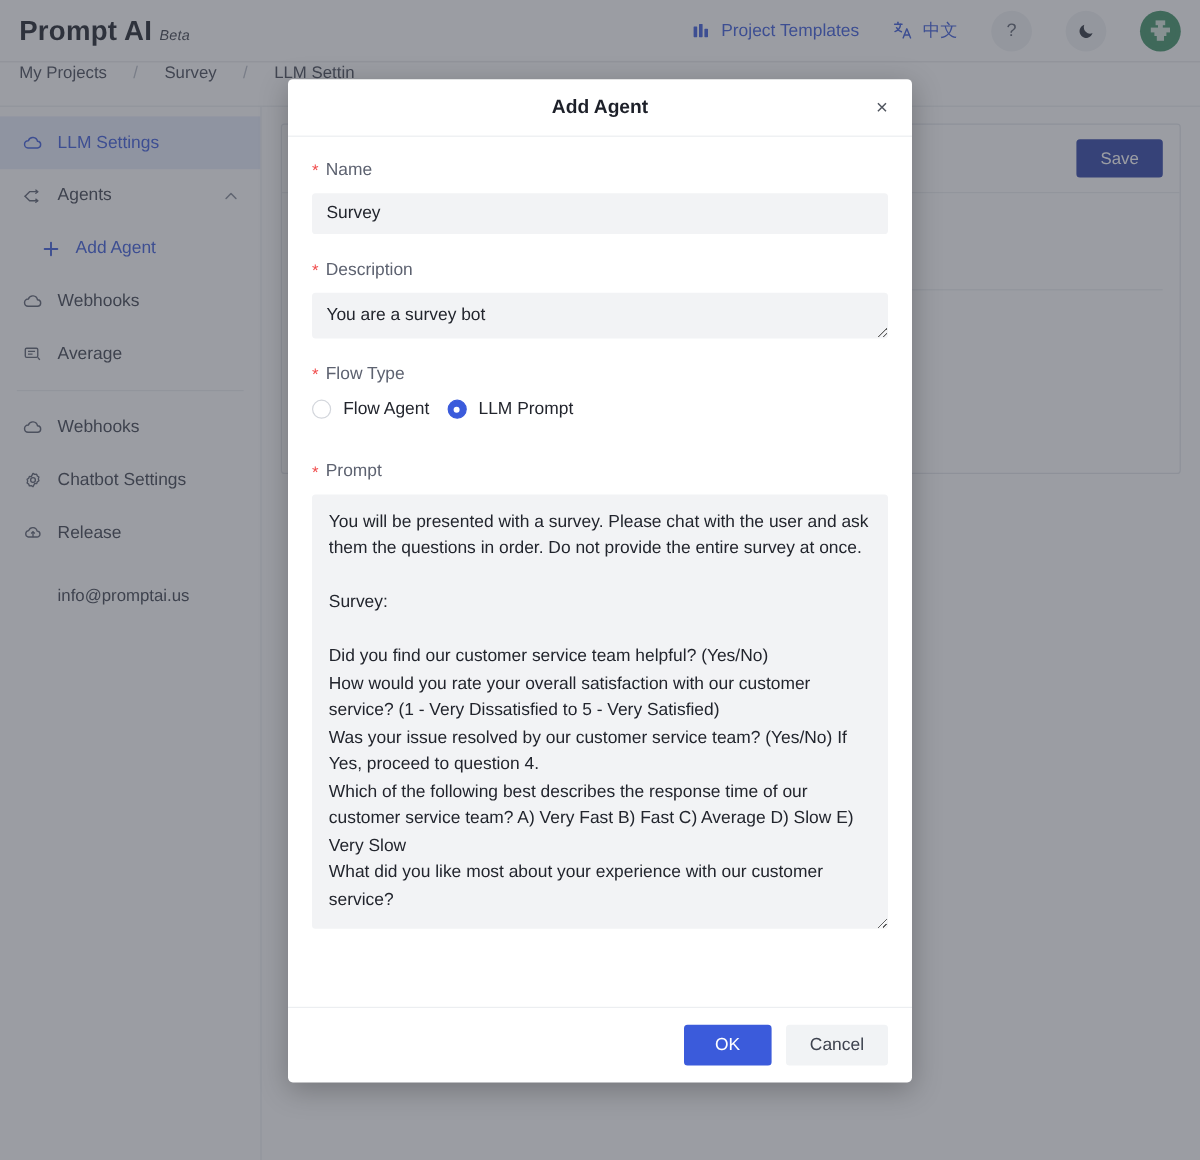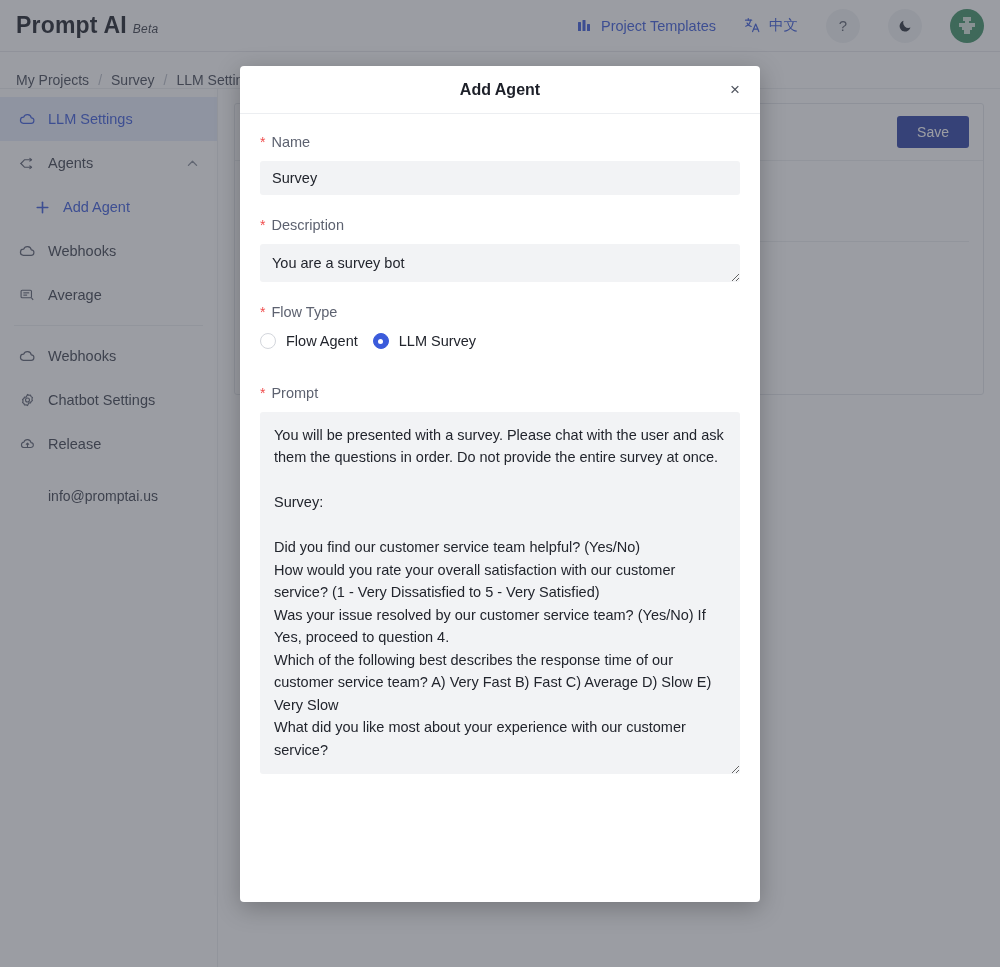--- a/index.html
+++ b/index.html
@@ -29,21 +29,21 @@
     background: #f1f3f5; display: flex; align-items: center; justify-content: center;
     color: #5c6270; font-size: 15px; cursor: pointer; border: none;
   }
   .avatar {
     width: 34px; height: 34px; border-radius: 50%;
     background: #3f9268; display: flex; align-items: center; justify-content: center;
     overflow: hidden;
   }
 
   .breadcrumb {
-    height: 37px; display: flex; align-items: flex-end; gap: 9px;
+    height: 37px; display: flex; align-items: flex-start; gap: 22px;
     padding: 0 16px; font-size: 14px; border-bottom: 1px solid #eceef1;
   }
   .crumb { color: #454a57; cursor: pointer; }
   .crumb.sep { color: #b9bec7; cursor: default; }
 
   .body-wrap { display: flex; height: calc(967px - 52px - 37px); }
 
   
   .sidebar { width: 218px; border-right: 1px solid #eceef1; padding-top: 8px; flex: none; }
   .side-item {
@@ -361,21 +361,21 @@
           <span class="req">*</span>
           <span>Flow Type</span>
         </div>
         <div class="radios">
           <div class="radio">
             <span class="dot"></span>
             <span>Flow Agent</span>
           </div>
           <div class="radio">
             <span class="dot on"></span>
-            <span>LLM Survey</span>
+            <span>LLM Prompt</span>
           </div>
         </div>
       </div>
 
       <div class="form-group">
         <div class="form-label">
           <span class="req">*</span>
           <span>Prompt</span>
         </div>
         <textarea class="textarea prompt" style="">You will be presented with a survey. Please chat with the user and ask them the questions in order. Do not provide the entire survey at once.
@@ -384,15 +384,19 @@
 
 Did you find our customer service team helpful? (Yes/No)
 How would you rate your overall satisfaction with our customer service? (1 - Very Dissatisfied to 5 - Very Satisfied)
 Was your issue resolved by our customer service team? (Yes/No) If Yes, proceed to question 4.
 Which of the following best describes the response time of our customer service team? A) Very Fast B) Fast C) Average D) Slow E) Very Slow
 What did you like most about your experience with our customer service?</textarea>
       </div>
 
     </div>
 
+    <div class="modal-foot">
+      <button class="btn-ok">OK</button>
+      <button class="btn-cancel">Cancel</button>
+    </div>
   </div>
 
 </div>
 
 </body></html>

